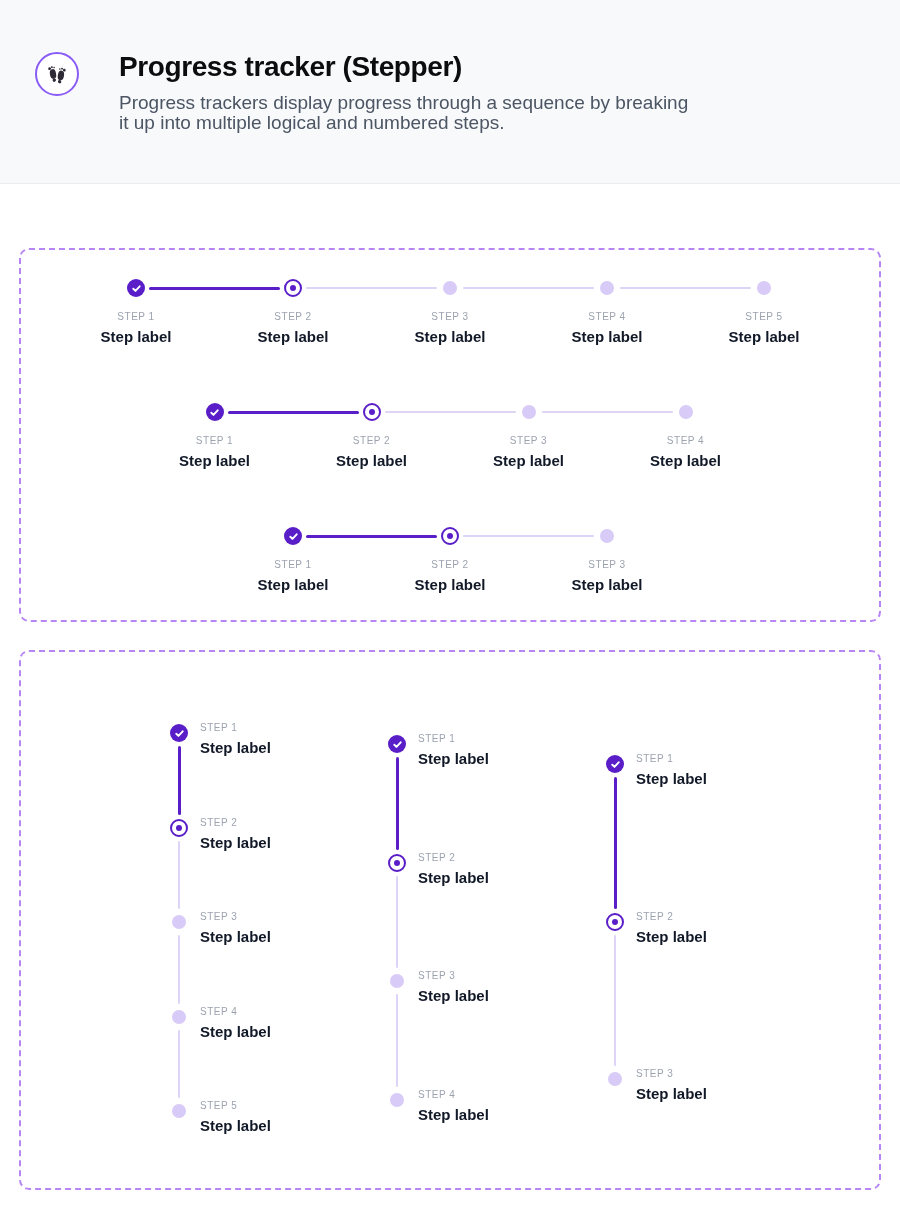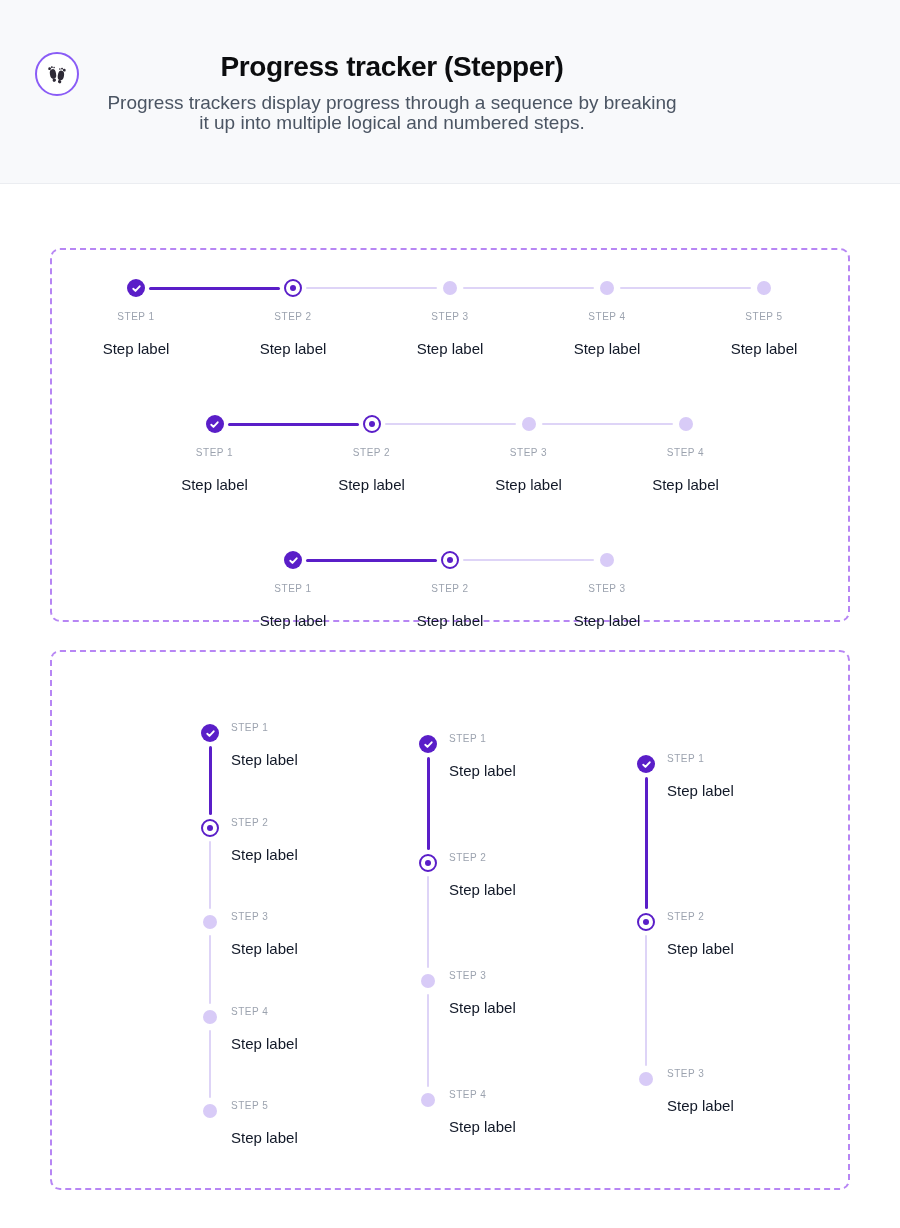--- a/index.html
+++ b/index.html
@@ -30,32 +30,32 @@
     border-bottom:1px solid var(--header-border);
     padding:50px 35px 0 35px;
     display:flex;align-items:flex-start;
   }
   .icon-circle{
     width:44px;height:44px;border-radius:50%;
     background:#fff;border:2px solid var(--icon-ring);
     display:flex;align-items:center;justify-content:center;
     flex:none;margin-top:2px;
   }
-  .header-text{margin-left:24px;text-align:center;}
+  .header-text{margin-left:40px;}
   .page-title{
     margin:0;font-size:28px;line-height:34px;font-weight:700;
     letter-spacing:-0.4px;color:var(--title-color);
   }
   .page-description{
     margin:9px 0 0 0;max-width:578px;
     font-size:19px;line-height:19.5px;color:var(--description-color);
   }
 
   
-  main{padding:0 50px;}
+  main{padding:0 19px;}
   .demo{
     border:2px dashed var(--dash-border);
     border-radius:10px;
   }
   .demo-h{margin-top:64px;height:374px;padding-top:29px;}
   .demo-v{margin-top:28px;height:540px;position:relative;}
 
   
   .hrow{display:flex;justify-content:center;}
   .hrow + .hrow{margin-top:56px;}
@@ -66,22 +66,22 @@
     width:131px;height:2px;border-radius:2px;
     background:var(--track-inactive);
   }
   .hconn.active{top:7.5px;height:3px;background:var(--accent);}
   .overline{
     margin-top:14px;text-align:center;
     font-size:10px;line-height:12px;font-weight:500;
     letter-spacing:0.5px;color:var(--overline-color);
   }
   .steplabel{
-    margin-top:16px;text-align:center;
-    font-size:15px;line-height:20px;font-weight:400;color:var(--label-color);
+    margin-top:4px;text-align:center;
+    font-size:15px;line-height:20px;font-weight:700;color:var(--label-color);
   }
 
   
   .dot{
     width:18px;height:18px;border-radius:50%;flex:none;
     display:flex;align-items:center;justify-content:center;position:relative;z-index:1;
   }
   .dot.completed{background:var(--accent);}
   .dot.current{background:#fff;border:2.5px solid var(--accent);}
   .dot.current .core{width:6px;height:6px;border-radius:50%;background:var(--accent);display:block;}

